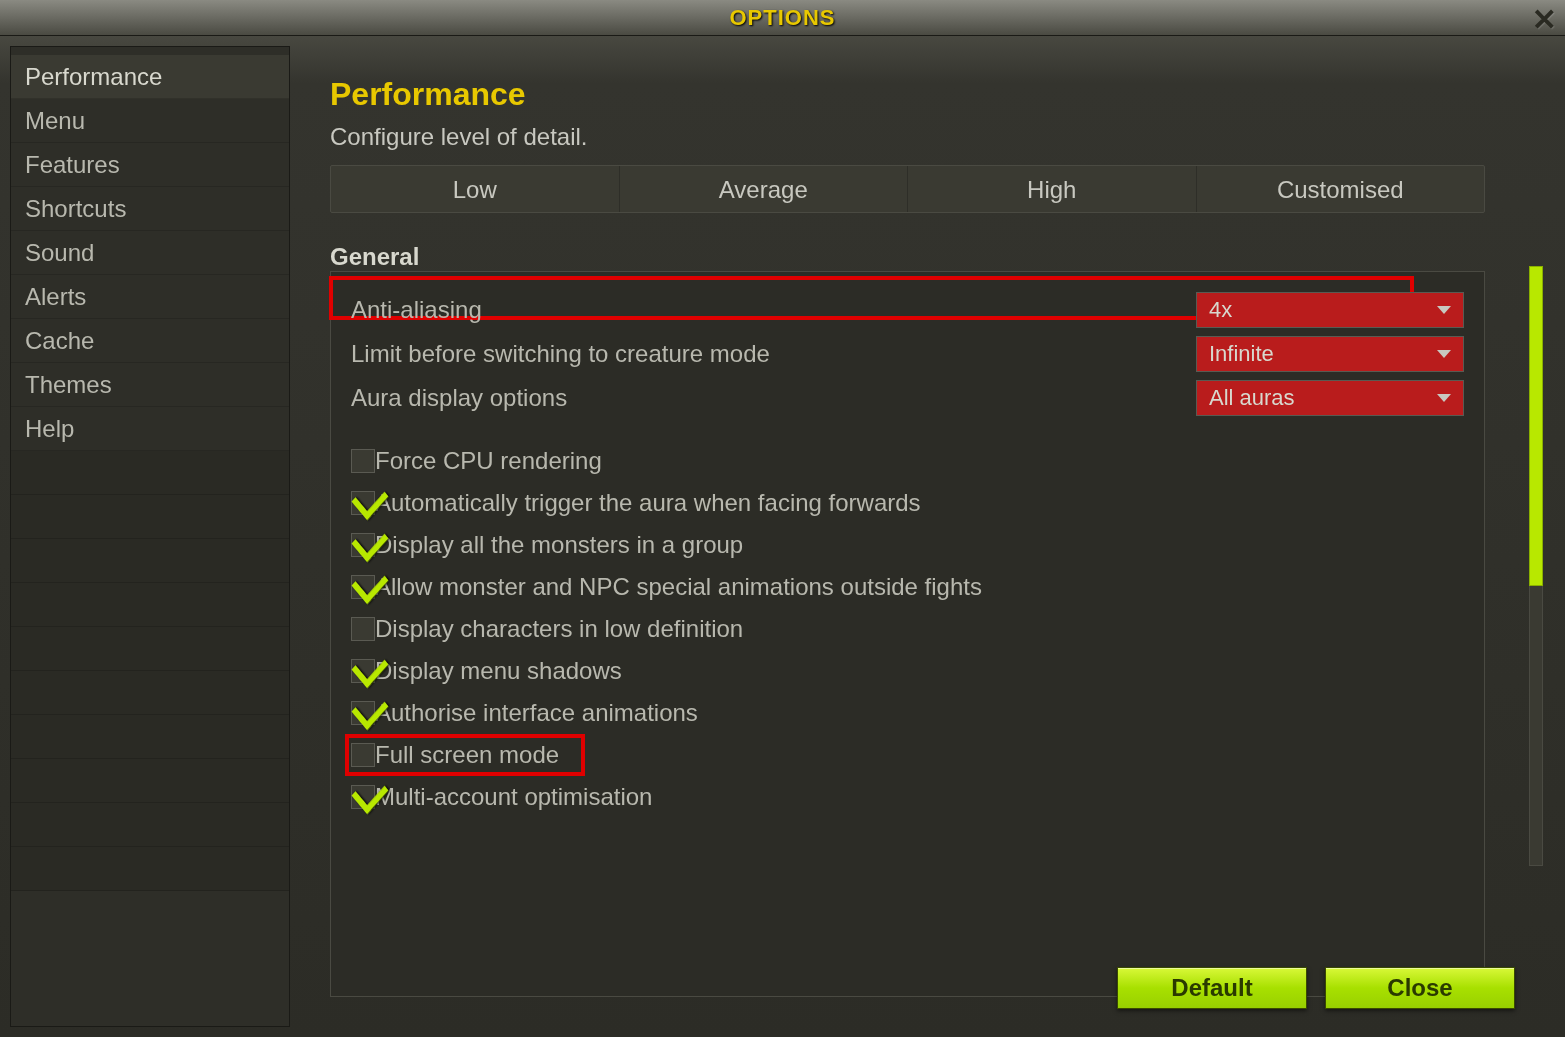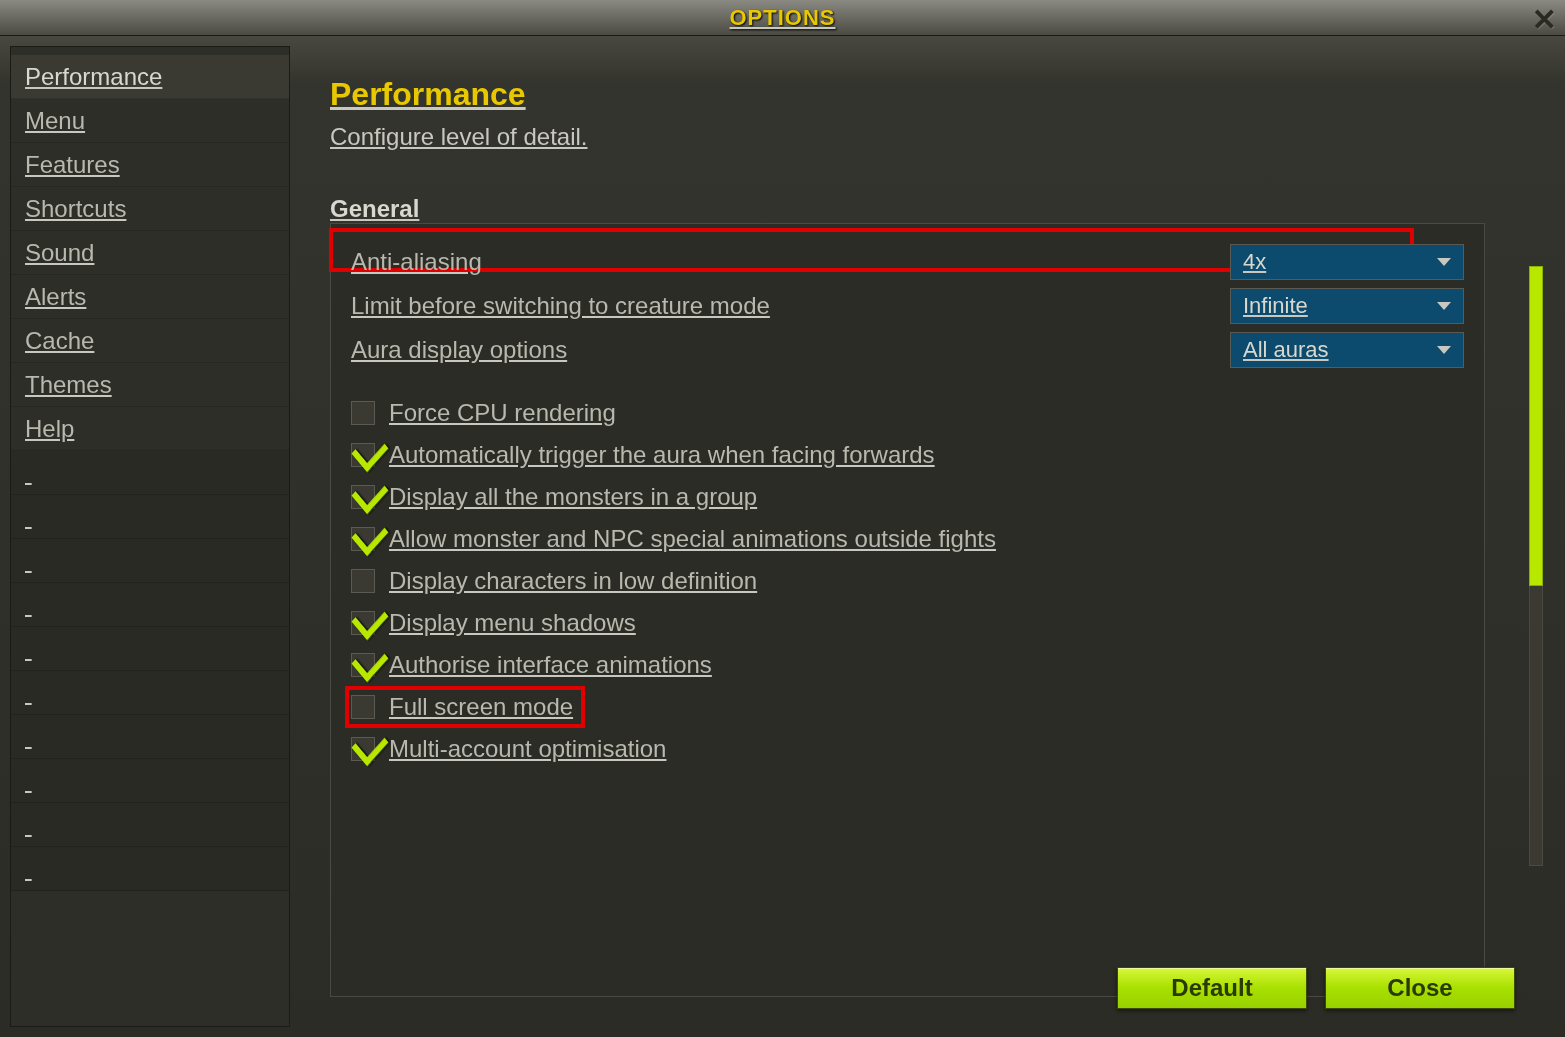--- a/index.html
+++ b/index.html
@@ -9,21 +9,20 @@
     background: #2a2a25;
     font-family: Verdana, Arial, sans-serif;
     color: #c8c8c0;
     overflow: hidden;
   }
   .window {
     width: 1565px;
     height: 1037px;
     background: linear-gradient(180deg, #6b6b65 0%, #4a4a42 3%, #34342e 8%, #2c2c26 100%);
     position: relative;
-    text-decoration: underline;
   }
   .title-bar {
     height: 36px;
     display: flex;
     align-items: center;
     justify-content: center;
     position: relative;
     background: linear-gradient(180deg, #8a8a82 0%, #6a6a62 50%, #4a4a42 100%);
     border-bottom: 1px solid #1a1a16;
   }
@@ -83,21 +82,21 @@
   }
   .page-title {
     color: #e8c800;
     font-size: 32px;
     font-weight: bold;
     margin-bottom: 10px;
   }
   .page-subtitle {
     font-size: 24px;
     color: #c8c8c0;
-    margin-bottom: 44px;
+    margin-bottom: 14px;
   }
   .preset-row {
     display: flex;
     background: #3a3a32;
     border: 1px solid #4a4a42;
     border-radius: 2px;
     height: 48px;
     margin-bottom: 30px;
     width: calc(100% - 30px);
   }
@@ -147,23 +146,23 @@
     align-items: center;
     height: 44px;
     justify-content: space-between;
     position: relative;
   }
   .opt-label {
     font-size: 24px;
     color: #b8b8ae;
   }
   .dropdown {
-    width: 234px;
+    width: 268px;
     height: 36px;
-    background: #0c4a6e;
+    background: #b91c1c;
     border: 1px solid #5a5a52;
     display: flex;
     align-items: center;
     justify-content: space-between;
     padding: 0 12px;
     color: #d8d8ce;
     font-size: 22px;
     cursor: pointer;
   }
   .dropdown-caret {
@@ -174,21 +173,20 @@
   }
   .highlight-red {
     position: absolute;
     border: 4px solid #e00000;
     pointer-events: none;
   }
   .check-row {
     display: flex;
     align-items: center;
     height: 42px;
-    gap: 14px;
   }
   .checkbox {
     width: 24px;
     height: 24px;
     background: #3a3a32;
     border: 1px solid #5a5a52;
     position: relative;
     cursor: pointer;
     flex-shrink: 0;
   }
@@ -256,20 +254,26 @@
       <div class="sidebar-item empty">.</div>
       <div class="sidebar-item empty">.</div>
       <div class="sidebar-item empty">.</div>
       <div class="sidebar-item empty">.</div>
     </div>
 
     <div class="main">
       <div class="page-title">Performance</div>
       <div class="page-subtitle">Configure level of detail.</div>
 
+      <div class="preset-row">
+        <div class="preset-tab">Low</div>
+        <div class="preset-tab">Average</div>
+        <div class="preset-tab">High</div>
+        <div class="preset-tab">Customised</div>
+      </div>
 
       <div class="section-title">General</div>
 
       <div class="section-box">
 
         <div class="highlight-red" style="left:-2px; top:4px; width:1085px; height:44px;"></div>
 
         <div class="opt-row">
           <span class="opt-label">Anti-aliasing</span>
           <div class="dropdown">

